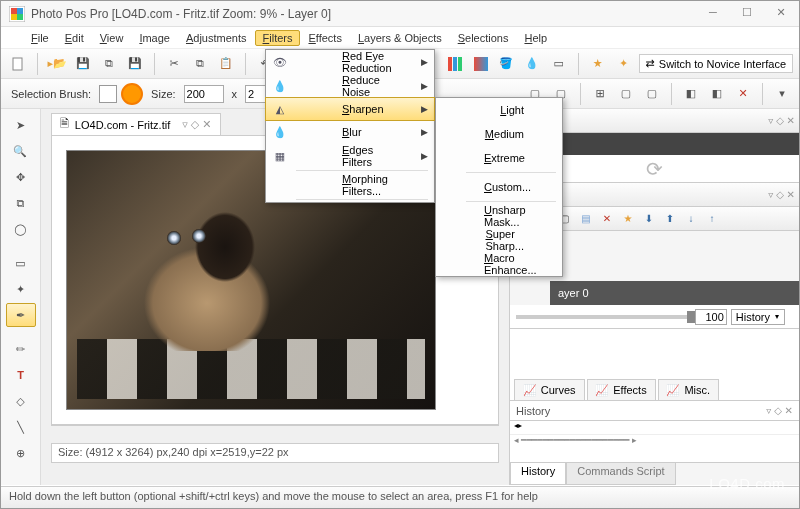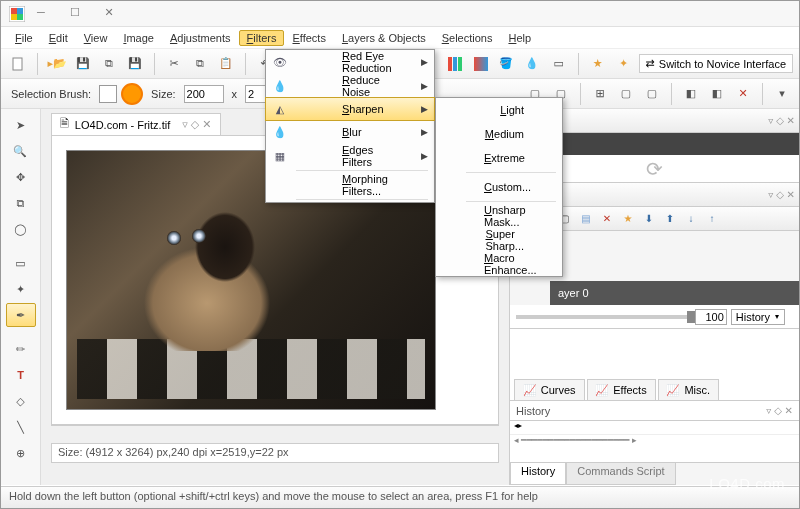--- a/index.html
+++ b/index.html
@@ -4,21 +4,21 @@
 <style>
   * { box-sizing: border-box; margin: 0; padding: 0; font-family: "Segoe UI", Tahoma, sans-serif; font-size: 11px; }
   body { background: #fff; width: 800px; height: 509px; overflow: hidden; position: relative; border: 1px solid #999; }
   
   .titlebar { height: 26px; background: #f7f7f7; display: flex; align-items: center; padding: 0 8px; border-bottom: 1px solid #e0e0e0; }
   .titlebar .icon { width: 16px; height: 16px; margin-right: 6px; }
   .titlebar .title { color: #555; flex: 1; font-size: 12px; }
   .winbtns { display: flex; gap: 14px; }
   .winbtn { width: 20px; height: 16px; color: #777; text-align: center; cursor: pointer; }
   
-  .menubar { height: 22px; background: #fff; display: flex; align-items: center; padding: 0 6px; border-bottom: 1px solid #eee; }
+  .menubar { height: 22px; background: #fff; display: flex; align-items: center; padding: 0 22px; border-bottom: 1px solid #eee; }
   .menubar .mi { padding: 2px 8px; color: #333; cursor: pointer; position: relative; }
   .menubar .mi u { text-decoration: underline; }
   .menubar .mi.active { background: #ffdd7a; border: 1px solid #c9a227; border-radius: 2px; padding: 1px 7px; }
   
   .toolbar1, .toolbar2 { height: 30px; background: linear-gradient(#fdfdfd,#f0f0f0); border-bottom: 1px solid #ddd; display: flex; align-items: center; padding: 0 6px; gap: 4px; }
   .sep { width: 1px; height: 22px; background: #ccc; margin: 0 4px; }
   .tbtn { width: 22px; height: 22px; display: flex; align-items: center; justify-content: center; border-radius: 2px; color: #555; }
   .switchbtn { border: 1px solid #ccc; padding: 2px 6px; background: #fff; display: flex; align-items: center; gap: 4px; margin-left: auto; }
   
   .toolbar2 .label { color: #333; margin: 0 4px; }
@@ -80,20 +80,21 @@
 <div class="titlebar">
   <span class="icon">
     <svg width="16" height="16">
         <rect width="16" height="16" fill="#fff" stroke="#aaa"></rect>
         <rect x="2" y="2" width="6" height="6" fill="#e74c3c"></rect>
         <rect x="8" y="2" width="6" height="6" fill="#3498db"></rect>
         <rect x="2" y="8" width="6" height="6" fill="#f1c40f"></rect>
         <rect x="8" y="8" width="6" height="6" fill="#2ecc71"></rect>
       </svg>
   </span>
+  <span class="title">Photo Pos Pro  [LO4D.com - Fritz.tif Zoom: 9% - Layer 0]</span>
   <div class="winbtns">
     <span class="winbtn">─</span>
     <span class="winbtn">☐</span>
     <span class="winbtn">✕</span>
   </div>
 </div>
 
 <div class="menubar" id="menubar">
     <span class="mi"><u>F</u>ile</span>
     <span class="mi"><u>E</u>dit</span>

